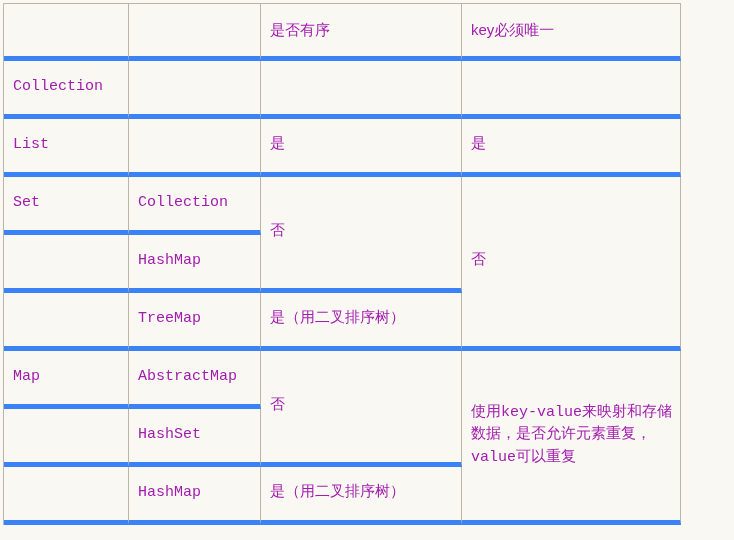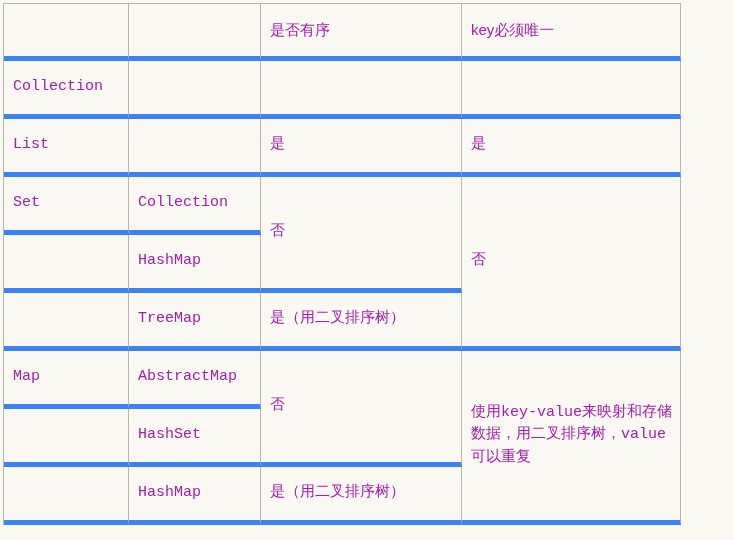--- a/index.html
+++ b/index.html
@@ -111,21 +111,21 @@
       <tr class="r-body">
         <td class="empty"></td>
         <td>TreeMap</td>
         <td>是（用二叉排序树）</td>
       </tr>
 
       <tr class="r-body">
         <td>Map</td>
         <td>AbstractMap</td>
         <td rowspan="2">否</td>
-        <td rowspan="3" class="desc">使用key-value来映射和存储数据，用二叉排序树，value可以重复</td>
+        <td rowspan="3" class="desc">使用key-value来映射和存储数据，是否允许元素重复，value可以重复</td>
       </tr>
 
       <tr class="r-body">
         <td class="empty"></td>
         <td>HashSet</td>
       </tr>
 
       <tr class="r-body">
         <td class="empty"></td>
         <td>HashMap</td>

